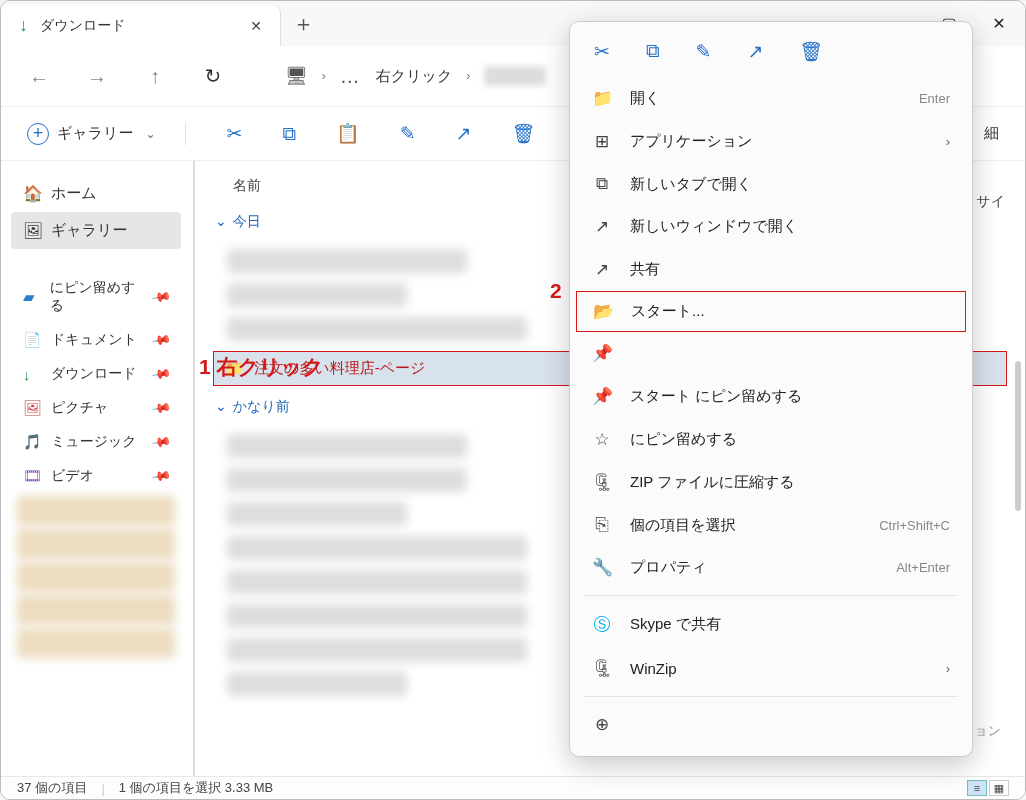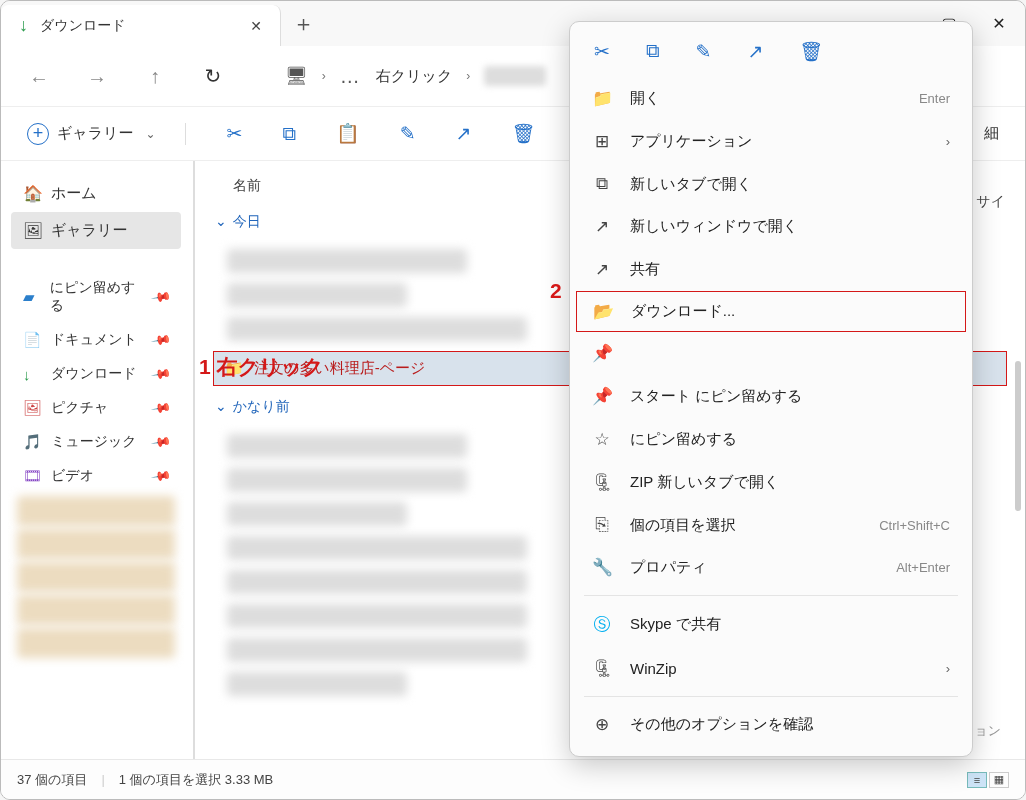--- a/index.html
+++ b/index.html
@@ -63,21 +63,21 @@
 .ctxmenu { position: absolute; top: 20px; left: 568px; width: 404px; background: #fbfbfb; border: 1px solid #ccc; border-radius: 10px; box-shadow: 0 8px 28px rgba(0,0,0,.22); padding: 10px 0; z-index: 20; }
 .ctx-top { display: flex; gap: 36px; padding: 8px 24px 14px; }
 .ctx-top .ci { color: #2470c8; font-size: 19px; }
 .ctx-item { display: flex; align-items: center; gap: 18px; padding: 11px 22px; font-size: 15px; color: #222; }
 .ctx-item .mi { width: 20px; color: #444; font-size: 17px; text-align: center; }
 .ctx-item .sc { margin-left: auto; color: #888; font-size: 13px; }
 .ctx-item .arrow { margin-left: auto; color: #666; font-size: 13px; }
 .ctx-item.hl { border: 1.5px solid #d41818; margin: 0 6px; padding: 9px 16px; }
 .ctx-sep { height: 1px; background: #e4e4e4; margin: 6px 14px; }
 
-.statusbar { position: absolute; bottom: 0; left: 0; right: 0; height: 40px; background: #fdfdfd; border-top: 1px solid #e8e8e8; display: flex; align-items: center; padding: 0 16px; font-size: 13px; color: #444; gap: 14px; }
+.statusbar { position: absolute; bottom: 0; left: 0; right: 0; height: 23px; background: #fdfdfd; border-top: 1px solid #e8e8e8; display: flex; align-items: center; padding: 0 16px; font-size: 13px; color: #444; gap: 14px; }
 .statusbar .sep { color: #ccc; }
 .statusbar .view { margin-left: auto; display: flex; gap: 2px; }
 .statusbar .view span { width: 20px; height: 16px; border: 1px solid #ccc; display: flex; align-items: center; justify-content: center; font-size: 11px; }
 .statusbar .view .sel { background: #cde4f7; border-color: #7bb; }
 
 .meta-blur { position: absolute; right: 24px; bottom: 36px; font-size: 13px; color: #999; }
 .scrollthumb { position: absolute; right: 4px; top: 200px; width: 6px; height: 150px; background: #ccc; border-radius: 3px; }
 .col-size { position: absolute; right: 20px; top: 192px; font-size: 14px; color: #444; }
 </style>
 </head>
@@ -231,36 +231,36 @@
     <div class="ctx-item">
         <span class="mi">↗</span>
         <span>新しいウィンドウで開く</span>
       </div>
     <div class="ctx-item">
         <span class="mi">↗</span>
         <span>共有</span>
       </div>
     <div class="ctx-item hl">
         <span class="mi">📂</span>
-        <span>ダウンロード...</span>
+        <span>スタート...</span>
       </div>
     <div class="ctx-item">
         <span class="mi">📌</span>
       </div>
     <div class="ctx-item">
         <span class="mi">📌</span>
         <span>スタート にピン留めする</span>
       </div>
     <div class="ctx-item">
         <span class="mi">☆</span>
         <span>にピン留めする</span>
       </div>
     <div class="ctx-item">
         <span class="mi">🗜</span>
-        <span>ZIP 新しいタブで開く</span>
+        <span>ZIP ファイルに圧縮する</span>
       </div>
     <div class="ctx-item">
         <span class="mi">⎘</span>
         <span>個の項目を選択</span>
         <span class="sc">Ctrl+Shift+C</span>
       </div>
     <div class="ctx-item">
         <span class="mi">🔧</span>
         <span>プロパティ</span>
         <span class="sc">Alt+Enter</span>
@@ -271,21 +271,20 @@
         <span>Skype で共有</span>
       </div>
     <div class="ctx-item">
         <span class="mi">🗜</span>
         <span>WinZip</span>
         <span class="arrow">›</span>
       </div>
     <div class="ctx-sep"></div>
     <div class="ctx-item">
         <span class="mi">⊕</span>
-        <span>その他のオプションを確認</span>
       </div>
   </div>
 
   <div class="statusbar">
     <span>37 個の項目</span>
     <span class="sep">|</span>
     <span>1 個の項目を選択 3.33 MB</span>
     <div class="view">
       <span class="sel">≡</span>
       <span>▦</span>

